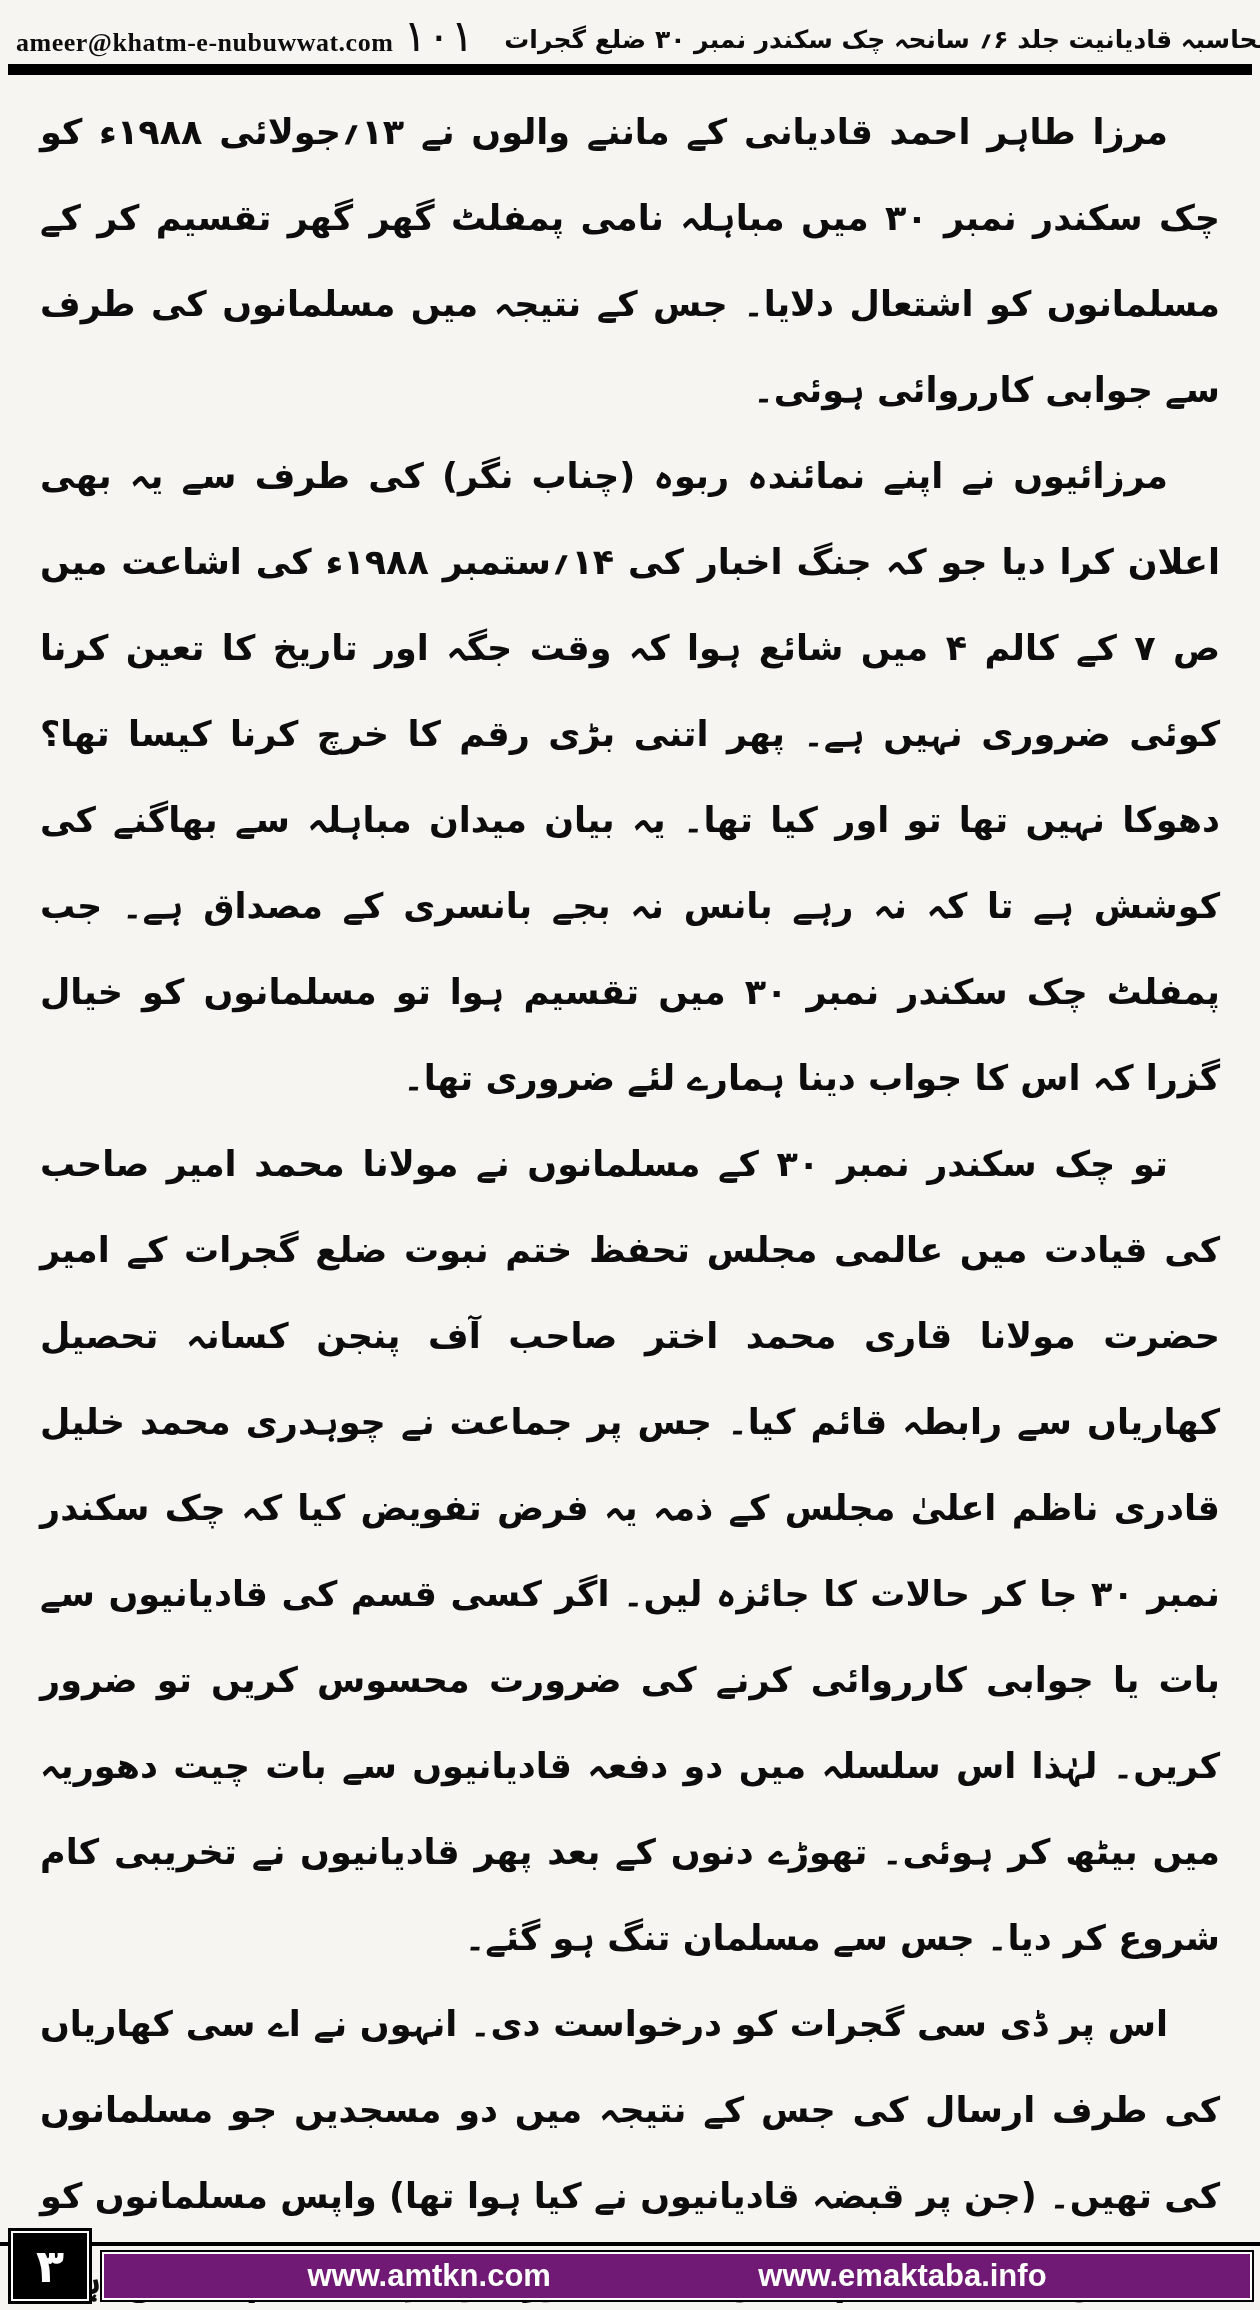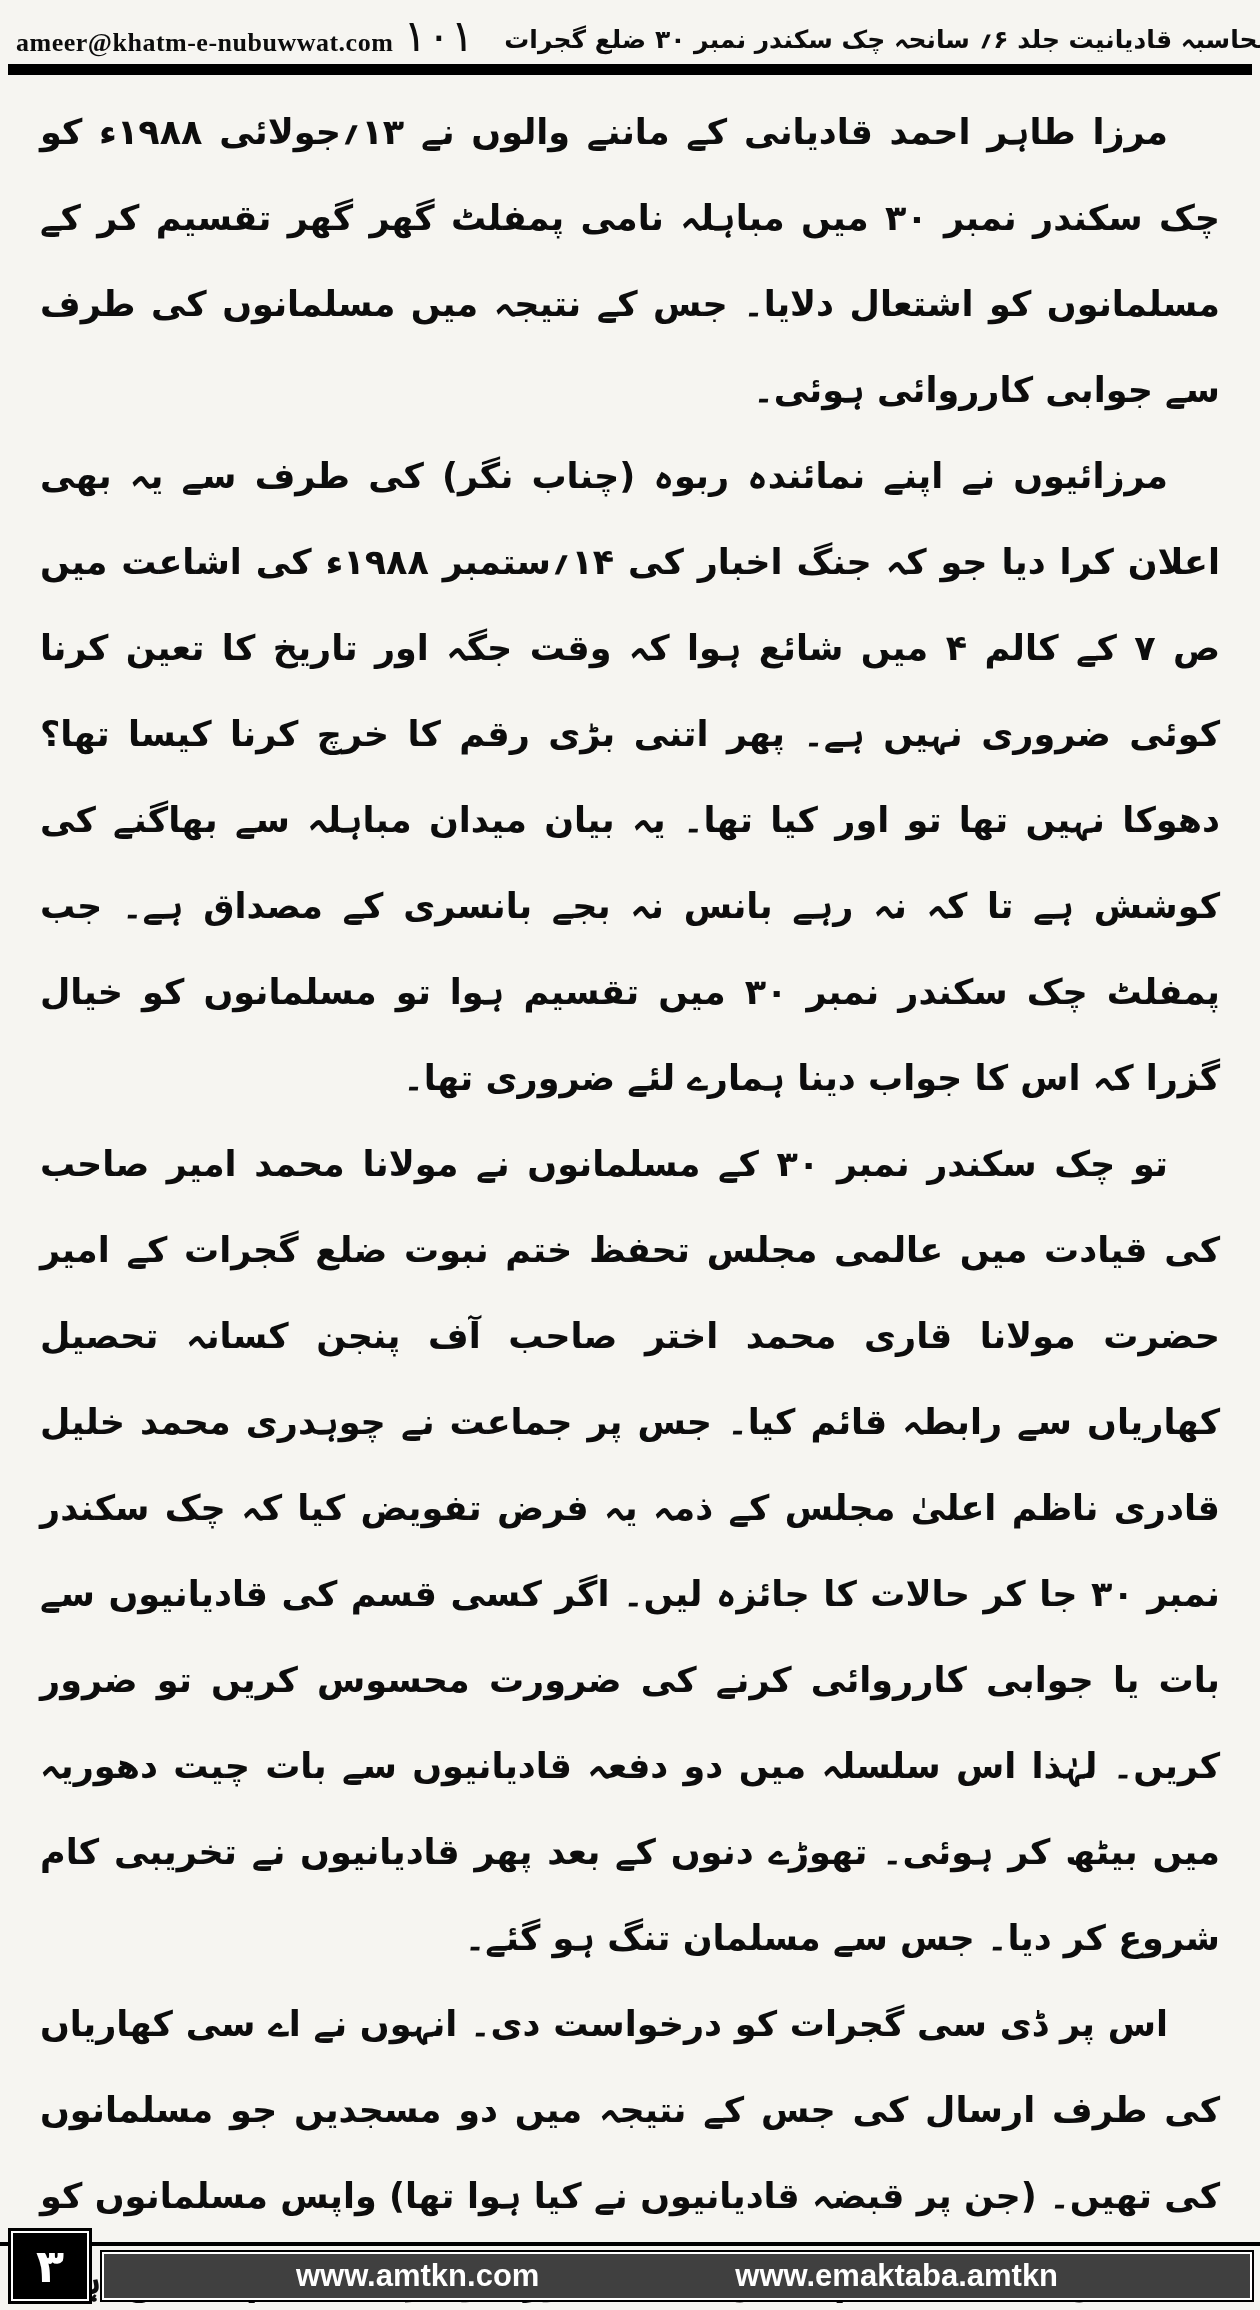--- a/index.html
+++ b/index.html
@@ -92,21 +92,21 @@
     font-weight: bold;
     line-height: 1;
     direction: rtl;
   }
   .footer-bar {
     position: absolute;
     left: 100px;
     right: 6px;
     bottom: 8px;
     height: 52px;
-    background: #404040;
+    background: #701a75;
     display: flex;
     align-items: center;
     justify-content: space-evenly;
     box-shadow: inset 0 0 0 2px #000, inset 0 0 0 4px #fff;
   }
   .footer-bar span {
     color: #fff;
     font-family: "Liberation Sans", sans-serif;
     font-weight: bold;
     font-size: 31px;
@@ -135,16 +135,16 @@
   </div>
 
   <div class="footer-line"></div>
 
   <div class="footer-pagebox">
     <span>۳</span>
   </div>
 
   <div class="footer-bar">
     <span>www.amtkn.com</span>
-    <span>www.emaktaba.amtkn</span>
+    <span>www.emaktaba.info</span>
   </div>
 
 </div>
 
 </body></html>

